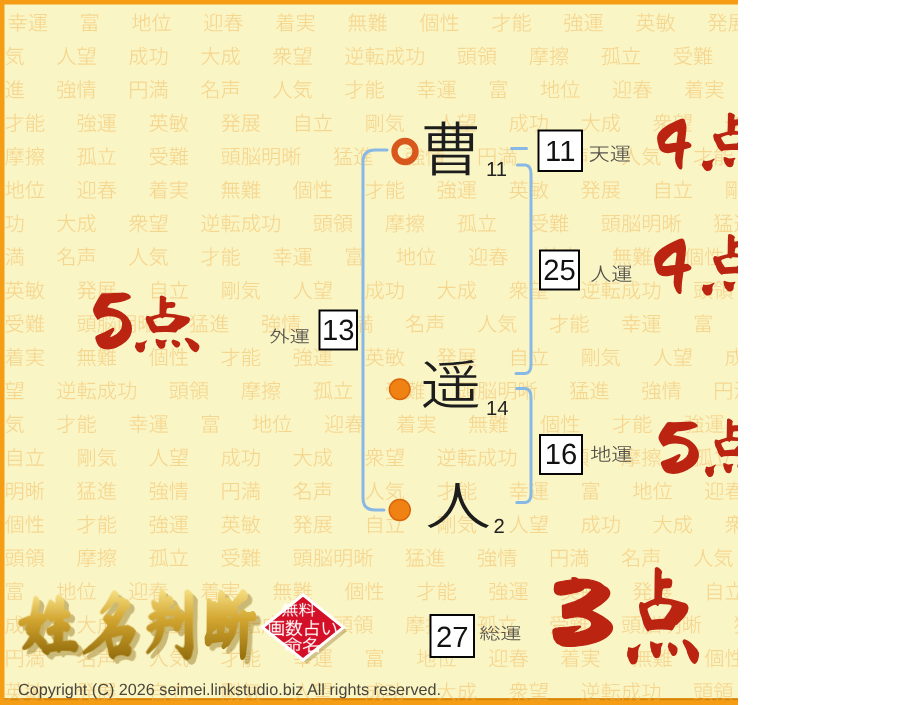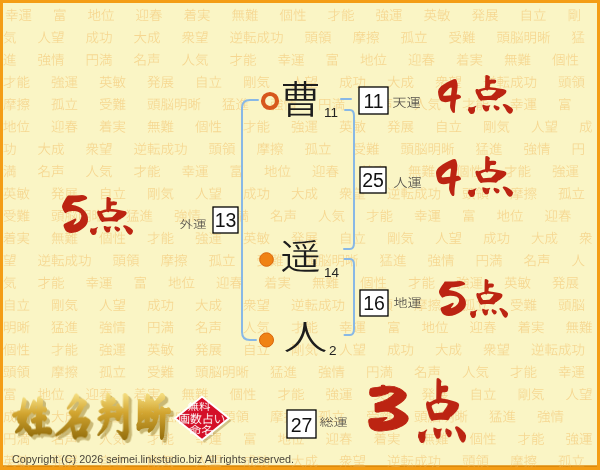--- a/index.html
+++ b/index.html
@@ -1,14 +1,14 @@
 <!DOCTYPE html>
 <html><head><meta charset="utf-8"><style>
 html,body{margin:0;padding:0;background:#fff;}
-#wrap{position:relative;width:600px;height:470px;overflow:hidden;}
+#wrap{position:relative;width:492px;height:470px;overflow:hidden;}
 </style></head><body>
 <div id="wrap"><svg width="600" height="470" viewBox="0 0 600 470">
 <defs>
 <linearGradient id="gold" x1="0" y1="0" x2="0" y2="1">
 <stop offset="0" stop-color="#F4DC7E"></stop>
           <stop offset="0.42" stop-color="#D2A530"></stop>
           <stop offset="1" stop-color="#96700E"></stop>
 </linearGradient>
 <path id="n0" d="M155 -726H846V-672H155ZM50 -547H953V-493H50ZM78 -337H923V-283H78ZM130 -154H875V-100H130ZM466 -838H528V-523H466ZM466 -290H528V78H466ZM244 -478 298 -494Q320 -460 340 -418Q360 -376 368 -347L312 -327Q304 -358 285 -400Q266 -443 244 -478ZM698 -500 763 -482Q741 -442 716 -399Q691 -357 669 -326L618 -342Q632 -364 647 -392Q662 -420 676 -448Q689 -477 698 -500Z"></path>
         <path id="n1" d="M239 -440V-91H181V-385H49V-440ZM239 -116Q277 -59 346 -31Q414 -2 507 1Q547 3 606 3Q665 4 730 3Q795 2 855 0Q915 -1 958 -4Q955 2 951 13Q947 23 944 35Q940 46 939 55Q899 56 842 58Q785 59 724 59Q662 60 605 59Q548 58 508 57Q406 53 334 24Q261 -5 214 -65Q180 -32 144 2Q109 35 72 69L39 11Q73 -15 112 -48Q151 -82 187 -116ZM61 -779 106 -812Q137 -789 170 -760Q202 -730 228 -701Q254 -672 270 -646L221 -609Q207 -635 181 -665Q155 -695 123 -725Q92 -755 61 -779ZM587 -726H644V-28H587ZM417 -372V-294H817V-372ZM417 -489V-414H817V-489ZM364 -533H872V-251H364ZM310 -800H926V-673H869V-753H364V-673H310ZM329 -649H904V-602H329ZM290 -182H946V-133H290Z"></path>

